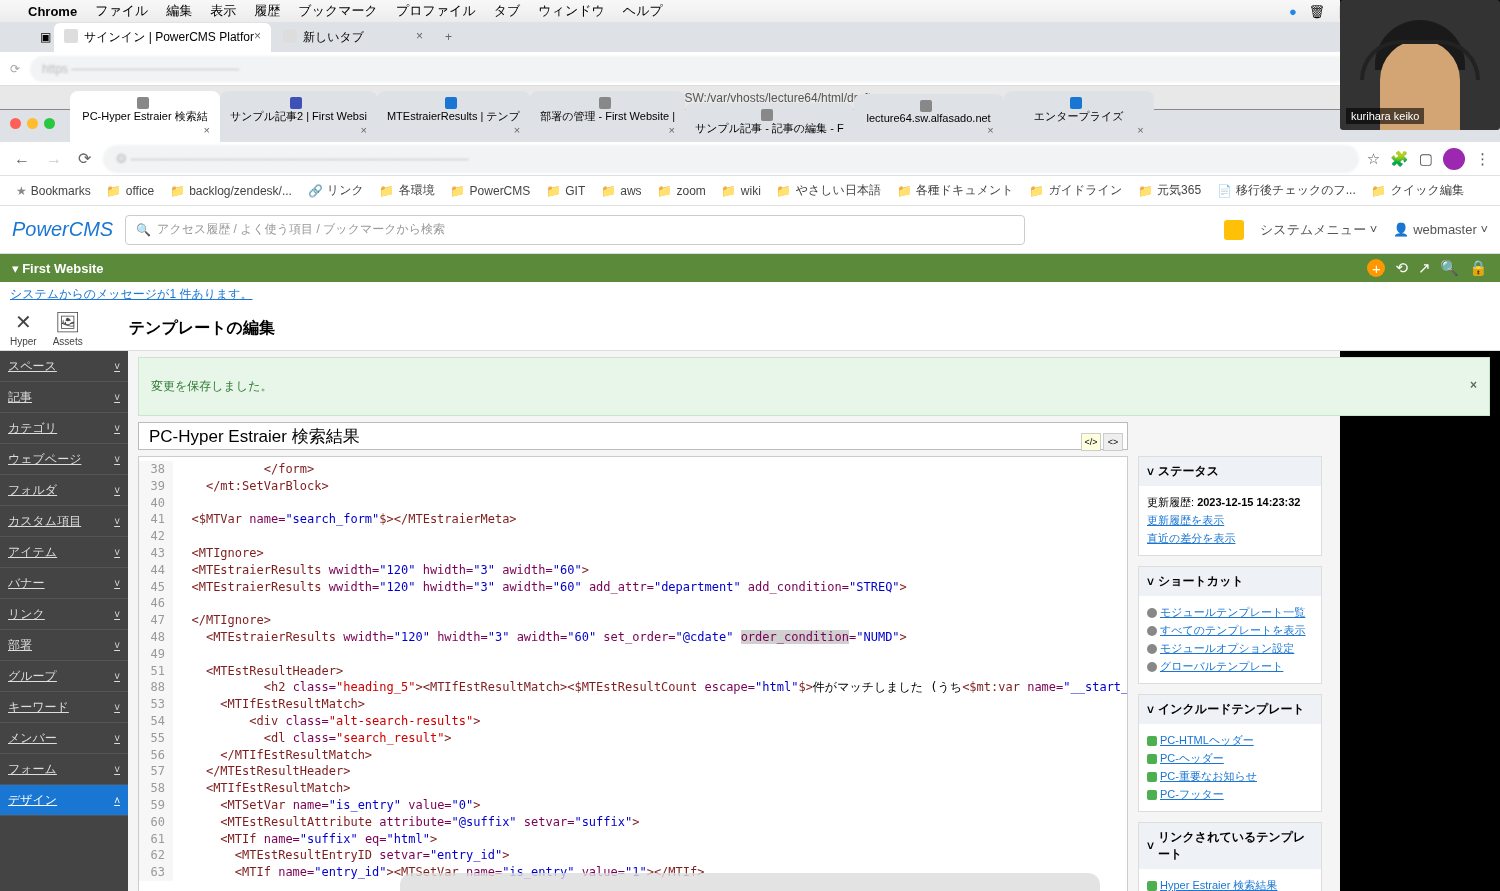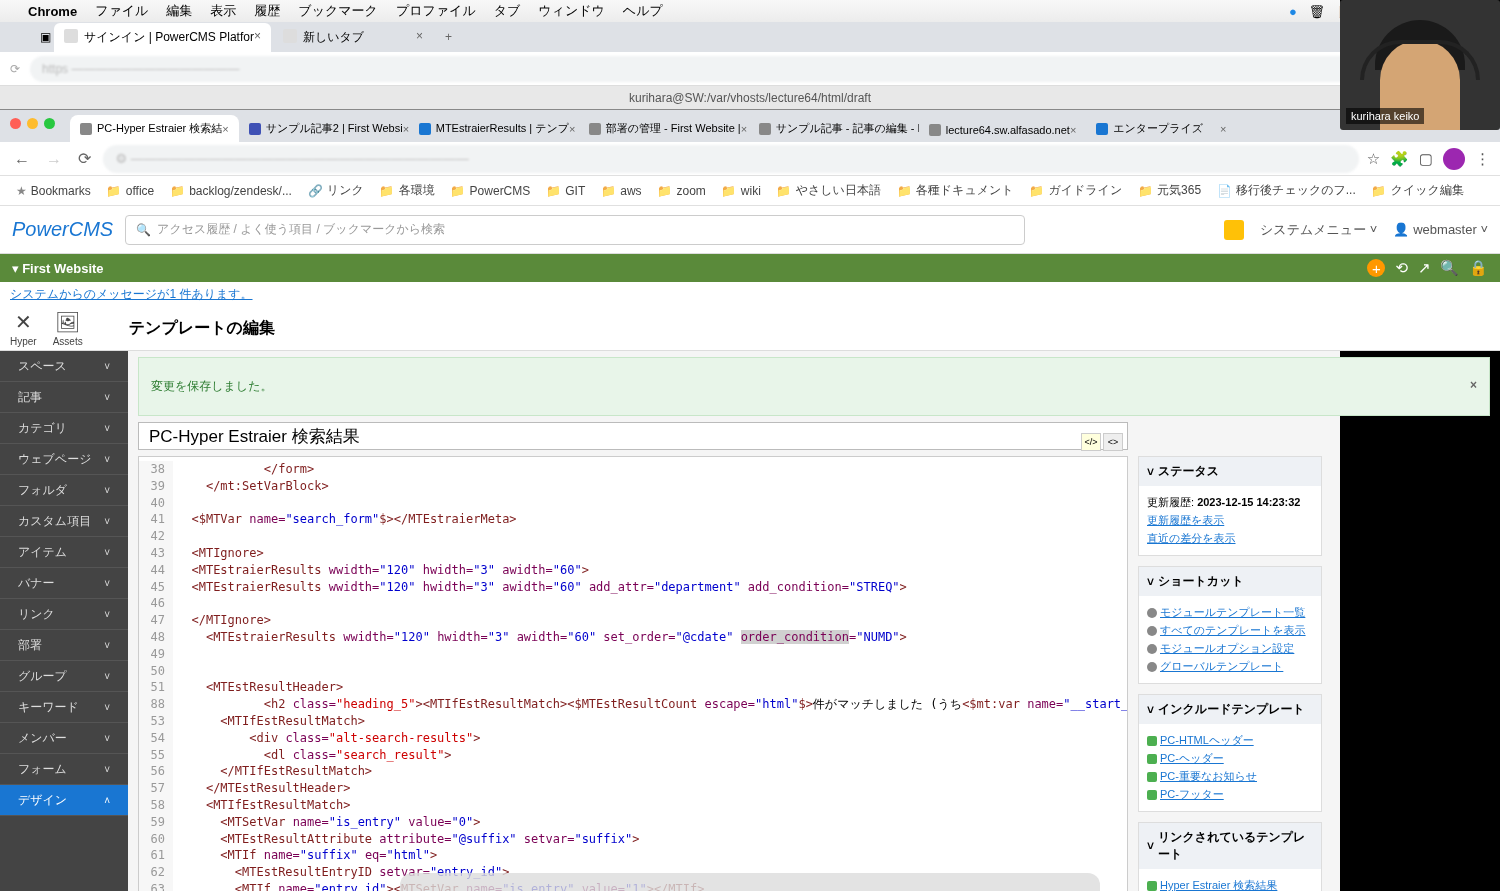--- a/index.html
+++ b/index.html
@@ -15,21 +15,21 @@
 .outer-tab .close { margin-left:auto; color:#666; }
 .outer-url { height: 34px; background:#fff; display:flex; align-items:center; padding:0 10px; gap:10px; border-bottom:1px solid #ddd; }
 .outer-url .urlbox { flex:1; height:26px; background:#f1f3f4; border-radius:13px; display:flex; align-items:center; padding:0 12px; color:#bbb; filter: blur(1px); }
 .outer-url .ricons { display:flex; gap:12px; color:#666; }
 .pathbar { height:24px; background:#e8e8e8; text-align:center; font-size:12px; line-height:24px; color:#555; border-bottom:1px solid #888; }
 .inner-window { position:relative; }
 .traffic { position:absolute; left:10px; top:8px; display:flex; gap:6px; }
 .traffic span { width:11px; height:11px; border-radius:50%; }
 .traffic .r{background:#ff5f57;} .traffic .y{background:#febc2e;} .traffic .g{background:#28c840;}
 .inner-tabs { height:32px; background:#dee1e6; display:flex; align-items:flex-end; padding-left:70px; }
-.inner-tab { display:flex; align-items:center; padding:6px 10px; background:#fff; border-radius:8px 8px 0 0; font-size:11px; min-width:150px; max-width:170px; white-space:nowrap; overflow:hidden; }
+.inner-tab { display:flex; align-items:center; padding:6px 10px; background:#fff; border-radius:8px 8px 0 0; font-size:11px; min-width:150px; max-width:170px; white-space:nowrap; overflow:hidden;flex-direction:column; }
 .inner-tab.inactive { background:#dee1e6; }
 .inner-tab .favicon { width:12px; height:12px; border-radius:2px; margin-right:5px; flex-shrink:0; }
 .inner-tab .close { margin-left:auto; color:#666; font-size:11px; }
 .inner-url { height:34px; background:#fff; display:flex; align-items:center; padding:0 10px; gap:8px; border-bottom:1px solid #e0e0e0; }
 .inner-url .nav { color:#666; font-size:16px; padding:0 4px; }
 .inner-url .urlbox { flex:1; height:28px; background:#f1f3f4; border-radius:14px; display:flex; align-items:center; padding:0 12px; color:#bbb; font-size:13px; filter: blur(1px); }
 .inner-url .ricons { display:flex; gap:10px; align-items:center; color:#555; font-size:15px; }
 .inner-url .avatar { width:22px; height:22px; border-radius:50%; background:#9c27b0; }
 .bookmarks { height:30px; background:#fff; display:flex; align-items:center; padding:0 10px; gap:4px; border-bottom:1px solid #e0e0e0; font-size:12px; }
 .bookmarks .bm { display:flex; align-items:center; gap:4px; padding:3px 6px; color:#444; white-space:nowrap; }
@@ -42,21 +42,21 @@
 .greenbar { height:28px; background:#5a8a3a; color:#fff; display:flex; align-items:center; padding:0 12px; font-size:13px; }
 .greenbar .ricons { margin-left:auto; display:flex; gap:10px; font-size:15px; }
 .sysmsg { background:#fff; padding:4px 10px; }
 .sysmsg a { color:#1976d2; text-decoration:underline; font-size:12px; }
 .toolbar { height:44px; background:#fff; display:flex; align-items:center; padding:0 10px; gap:16px; border-bottom:1px solid #ddd; }
 .toolbar .tbtn { display:flex; flex-direction:column; align-items:center; gap:2px; color:#444; font-size:10px; }
 .toolbar .tbtn .ticon { font-size:20px; }
 .toolbar h1 { font-size:16px; font-weight:600; margin-left:30px; }
 .main { display:flex; height:570px; }
 .sidebar { width:128px; background:#444; }
-.sidebar .item { height:31px; display:flex; align-items:center; justify-content:space-between; padding:0 18px; color:#ddd; font-size:12px; border-bottom:1px solid #555; cursor:pointer; }
+.sidebar .item { height:31px; display:flex; align-items:center; justify-content:space-between; padding:0 8px; color:#ddd; font-size:12px; border-bottom:1px solid #555; cursor:pointer;text-decoration:underline; }
 .sidebar .item.active { background:#1976d2; color:#fff; }
 .sidebar .item .chev { font-size:10px; }
 .content { flex:1; padding:0 10px; overflow:hidden; }
 .savemsg { background:#e8f5e9; border:1px solid #c8e6c9; padding:20px 12px; margin:6px 0; font-size:12px; color:#2e7d32; display:flex; }
 .savemsg .close { margin-left:auto; color:#666; cursor:pointer; font-weight:bold; }
 .titleinput { width:990px; height:28px; border:1px solid #bbb; padding:0 10px; font-size:17px; margin-bottom:6px; }
 .editor-wrap { display:flex; gap:10px; }
 .editor { width:990px; border:1px solid #ccc; background:#fff; position:relative; }
 .editor-tools { position:absolute; right:4px; top:-24px; display:flex; gap:2px; }
 .editor-tools span { width:20px; height:18px; background:#eee; border:1px solid #ccc; display:flex; align-items:center; justify-content:center; font-size:9px; }
@@ -421,24 +421,20 @@
               </div>
               <div class="line">
                 <span class="ln">48</span>
                 <span class="lc">    <span class="tag">&lt;MTEstraierResults</span> <span class="attr">wwidth=</span><span class="str">"120"</span> <span class="attr">hwidth=</span><span class="str">"3"</span> <span class="attr">awidth=</span><span class="str">"60"</span> <span class="attr">set_order=</span><span class="str">"@cdate"</span> <span style="background:#d0d0d0"><span class="attr">order_condition</span></span><span class="attr">=</span><span class="str">"NUMD"</span><span class="tag">&gt;</span></span>
               </div>
               <div class="line">
                 <span class="ln">49</span>
                 <span class="lc"></span>
               </div>
               <div class="line">
-                <span class="ln">50</span>
-                <span class="lc"></span>
-              </div>
-              <div class="line">
                 <span class="ln">51</span>
                 <span class="lc">    <span class="tag">&lt;MTEstResultHeader&gt;</span></span>
               </div>
               <div class="line">
                 <span class="ln">88</span>
                 <span class="lc">            <span class="tag">&lt;h2</span> <span class="attr">class=</span><span class="cls">"heading_5"</span><span class="tag">&gt;&lt;MTIfEstResultMatch&gt;&lt;$MTEstResultCount</span> <span class="attr">escape=</span><span class="str">"html"</span><span class="tag">$&gt;</span>件がマッチしました (うち<span class="tag">&lt;$mt:var</span> <span class="attr">name=</span><span class="str">"__start__"</span> 件から</span>
               </div>
               <div class="line">
                 <span class="ln">53</span>
                 <span class="lc">      <span class="tag">&lt;MTIfEstResultMatch&gt;</span></span>

